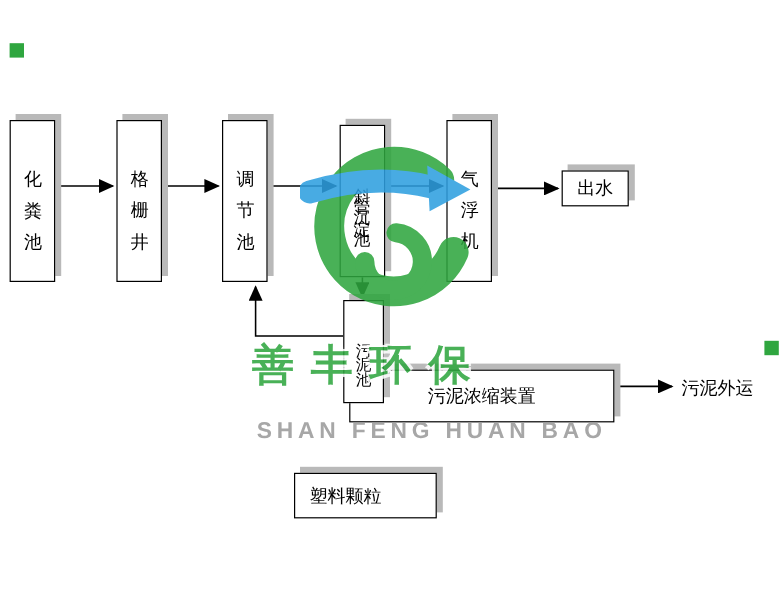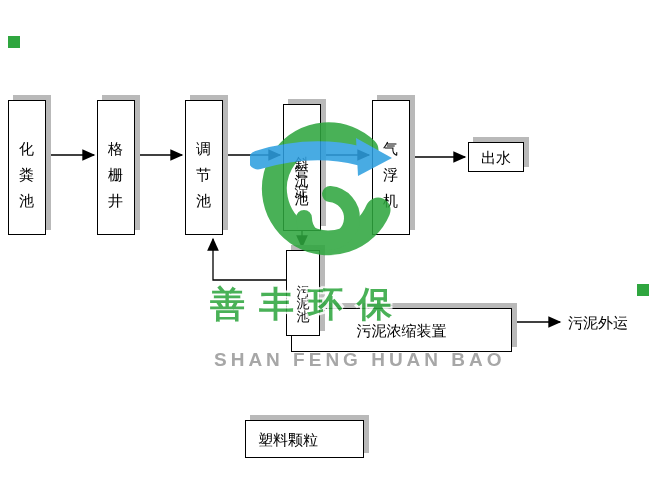--- a/index.html
+++ b/index.html
@@ -87,21 +87,21 @@
     </div>
 
     <div class="box" style="left:291px;top:308px;width:221px;height:44px;">
       <span>污泥浓缩装置</span>
     </div>
 
     <div class="box vtext vS" style="left:286px;top:250px;width:34px;height:86px;">
       <span>污泥池</span>
     </div>
 
-    <div class="box" style="left:245px;top:394px;width:119px;height:38px;justify-content:flex-start;padding-left:12px;margin-top:26px;">
+    <div class="box" style="left:245px;top:394px;width:119px;height:38px;justify-content:flex-start;padding-left:12px;">
       <span>塑料颗粒</span>
     </div>
 
     <div class="flowlabel" style="left:568px;top:314px;">污泥外运</div>
 
   </div>
 
   <div id="watermark">
     <svg id="wm-logo" width="150" height="155" viewBox="0 0 150 155">
 

